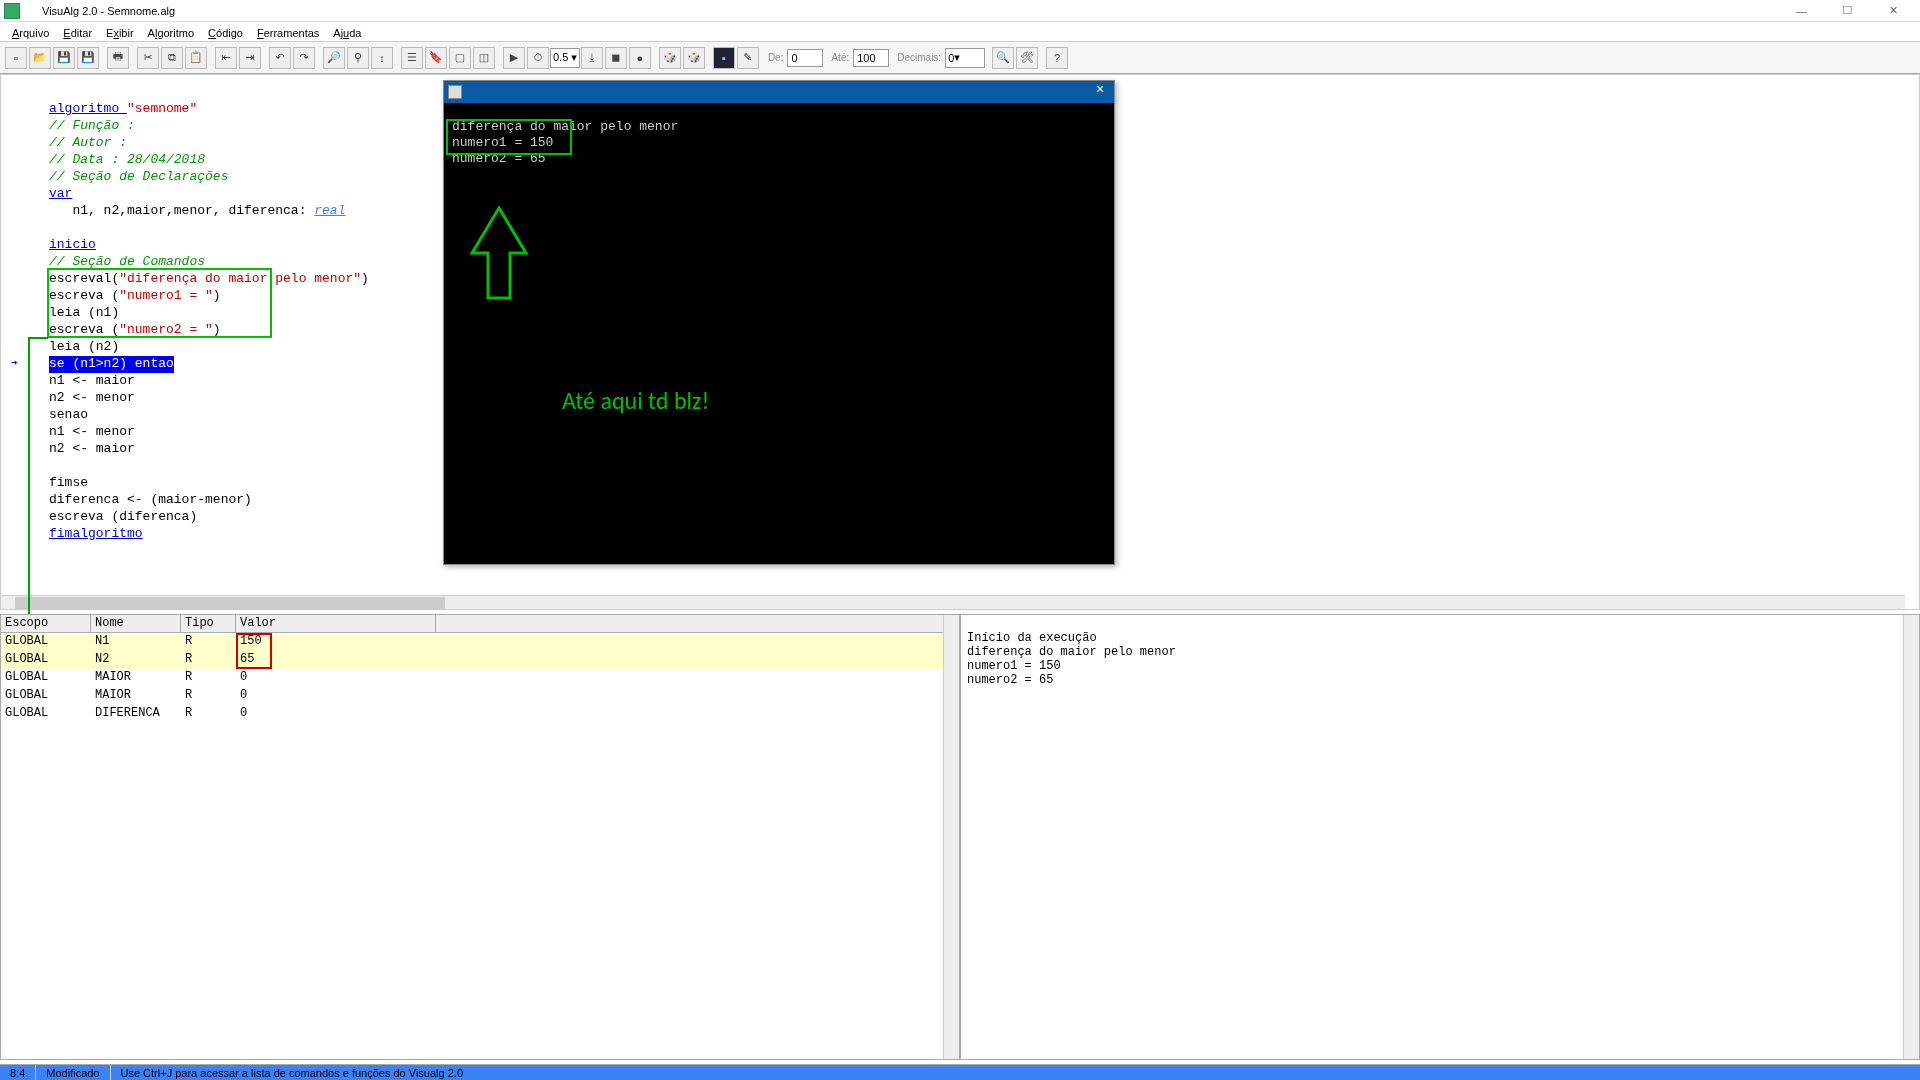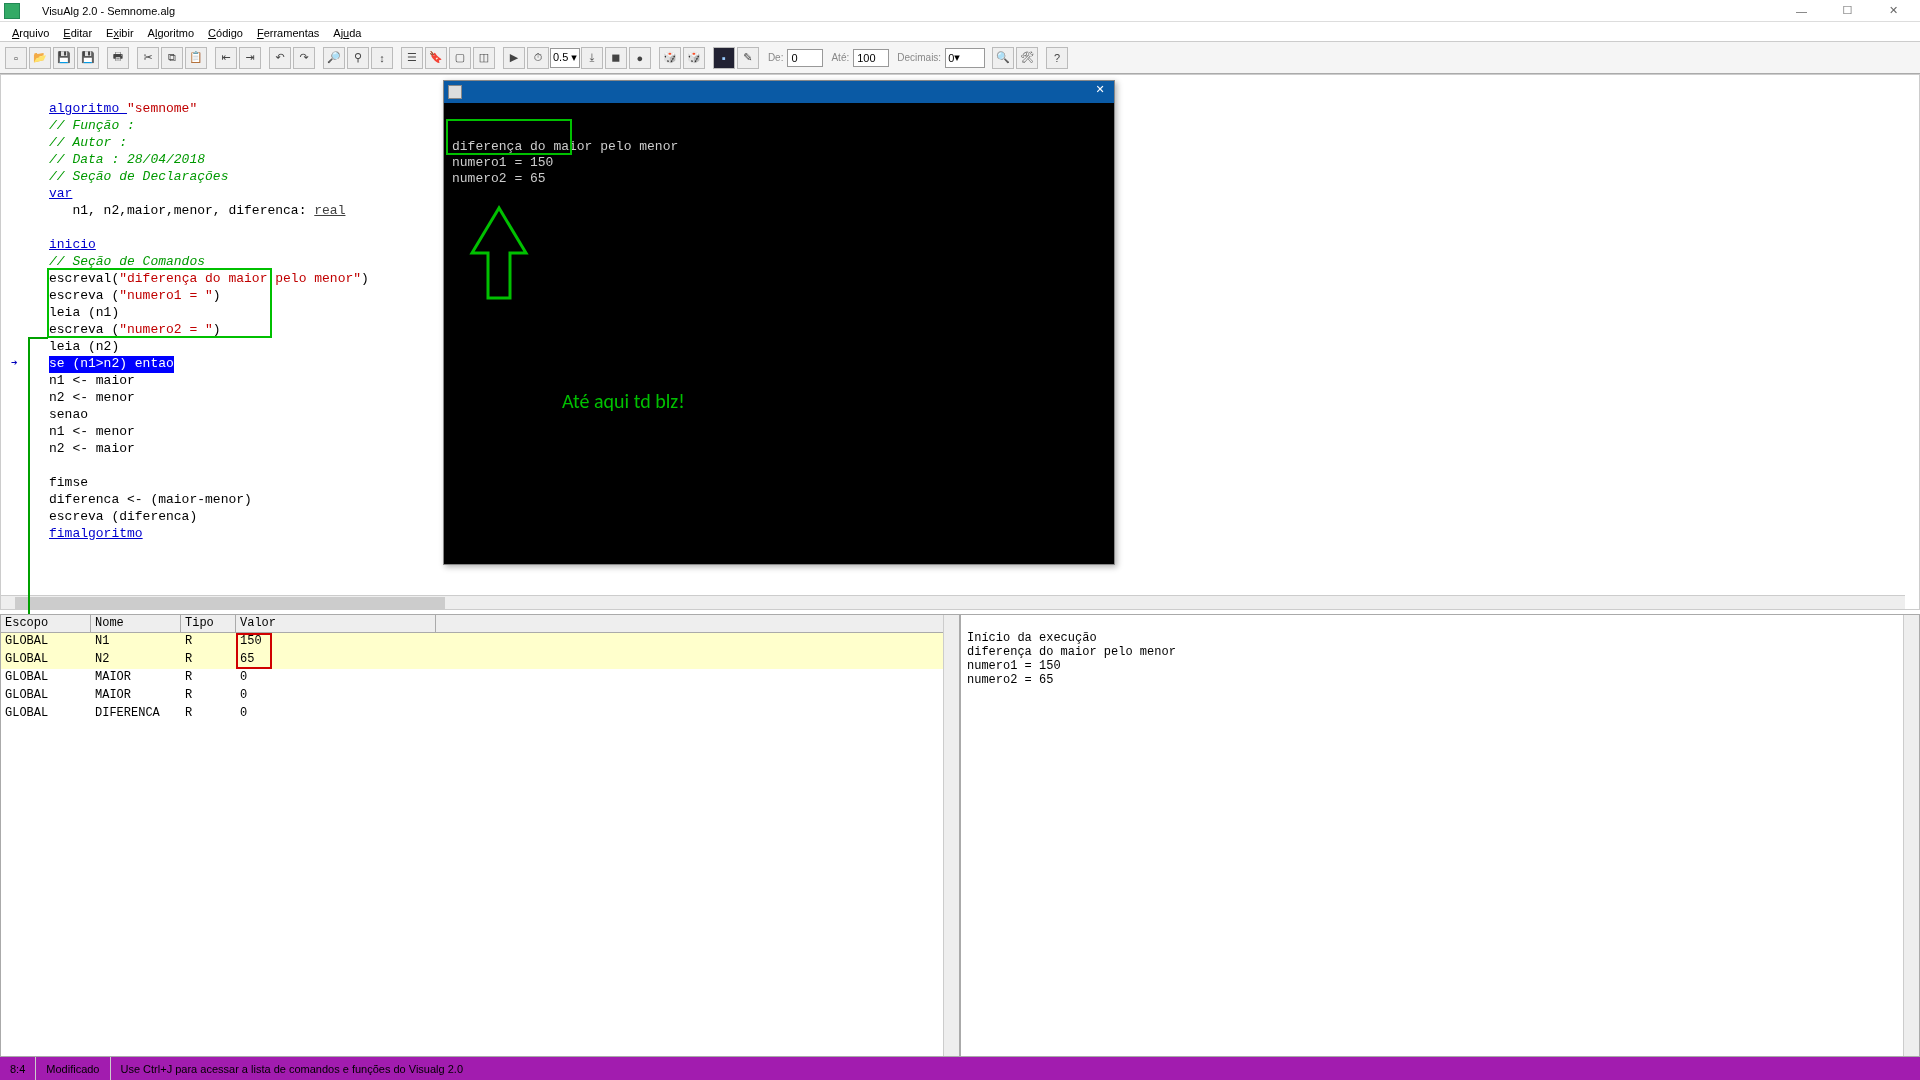--- a/index.html
+++ b/index.html
@@ -18,52 +18,52 @@
 .tb-combo { height:20px; border:1px solid #999; background:#fff; padding:0 2px; display:flex; align-items:center; font-size:11px; }
 .tb-label { font-size:10px; color:#888; margin:0 4px 0 8px; }
 .tb-input { height:18px; border:1px solid #999; background:#fff; width:36px; font-size:11px; padding:0 3px; }
 .content { position:absolute; top:74px; left:0; right:0; bottom:20px; }
 .editor-area { position:absolute; top:0; left:0; right:0; height:536px; background:#fff; overflow:hidden; border:1px solid #ccc; }
 .code { font-family:"Courier New",monospace; font-size:13px; line-height:17px; white-space:pre; padding:8px 8px 8px 48px; position:relative; }
 .code .kw { color:#0000cd; text-decoration:underline; }
 .code .str { color:#c00000; }
 .code .cmt { color:#009900; font-style:italic; }
 .code .txt { color:#000; }
-.code .type { color:#404040; text-decoration:underline; }
+.code .type { color:#3b82f6; text-decoration:underline;font-style:italic; }
 .code .curline { position:absolute; left:0; right:0; height:17px; background:#0000ff; color:#fff; z-index:0; }
 .code .curline-txt { position:relative; color:#fff; }
 .code .arrow-gutter { position:absolute; left:-38px; color:#00b; font-size:11px; }
 .green-box { border:2px solid #00c000; position:absolute; pointer-events:none; }
 .editor-scrollbar-h { position:absolute; left:0; right:14px; bottom:0; height:14px; background:#eee; border-top:1px solid #ccc; }
 .scrollbar-h-thumb { position:absolute; left:14px; height:12px; top:1px; background:#ccc; width:430px; }
 .bottom-split { position:absolute; top:540px; left:0; right:0; bottom:0; display:flex;border-radius:6px; }
 .var-panel { width:960px; border:1px solid #aaa; position:relative; background:#fff; }
 .var-header { display:flex; background:#eee; border-bottom:1px solid #aaa; height:18px; font-family:"Courier New",monospace; font-size:12px; }
 .var-header div { border-right:1px solid #aaa; padding:1px 4px; }
 .var-row { display:flex; height:18px; font-family:"Courier New",monospace; font-size:12px; }
 .var-row div { padding:1px 4px; }
 .var-row.yellow { background:#ffffcc; }
 .c-escopo { width:90px; }
 .c-nome { width:90px; }
 .c-tipo { width:55px; }
 .c-valor { width:200px; }
 .var-scroll { position:absolute; right:0; top:0; bottom:0; width:16px; background:#eee; border-left:1px solid #ccc; }
 .log-panel { flex:1; border:1px solid #aaa; background:#fff; font-family:"Courier New",monospace; font-size:12px; padding:2px 6px; position:relative; white-space:pre; }
 .log-scroll { position:absolute; right:0; top:0; bottom:0; width:16px; background:#eee; border-left:1px solid #ccc; }
-.status-bar { position:absolute; bottom:0; left:0; right:0; height:24px; background:#a21caf; border-top:1px solid #aaa; display:flex; align-items:flex-end; font-size:11px; }
+.status-bar { position:absolute; bottom:0; left:0; right:0; height:16px; background:#3b82f6; border-top:1px solid #aaa; display:flex; align-items:flex-end; font-size:11px; }
 .status-bar div { padding:0 10px; border-right:1px solid #ccc; height:100%; display:flex; align-items:center; }
 .console { position:absolute; top:80px; left:443px; width:672px; height:485px; background:#000; border:1px solid #888; box-shadow:2px 2px 6px rgba(0,0,0,0.3); z-index:50; }
 .console-title { height:22px; background:#0a5aa5; display:flex; align-items:center; justify-content:space-between; padding:0 4px; }
 .console-title .ico { width:14px; height:14px; background:#ddd; border:1px solid #888; }
 .console-title .close { width:20px; height:18px; color:#fff; text-align:center; }
-.console-body { font-family:"Courier New",monospace; font-size:13px; color:#ccc; padding:20px 8px; line-height:16px; white-space:pre; position:relative; height:calc(100% - 22px); }
+.console-body { font-family:"Courier New",monospace; font-size:13px; color:#ccc; padding:0 8px; line-height:16px; white-space:pre; position:relative; height:calc(100% - 22px); }
 .console-green-box { position:absolute; border:2px solid #00c000; }
 .big-arrow { position:absolute; pointer-events:none; }
 .big-arrow svg { display:block; }
-.annotation { position:absolute; font-family:"Calibri","Segoe UI",sans-serif; font-size:20px; color:#00c000; pointer-events:none; z-index:60; }
+.annotation { position:absolute; font-family:"Calibri","Segoe UI",sans-serif; font-size:24px; color:#00c000; pointer-events:none; z-index:60; }
 .red-box { position:absolute; border:2px solid #d00000; pointer-events:none; }
 .green-line { position:absolute; background:#00a000; pointer-events:none; }
 </style>
 </head>
 <body>
 
 <div class="title-bar">
   <div class="left">
     <span class="app-icon"></span>
     <span>VisuAlg 2.0 - Semnome.alg</span>

